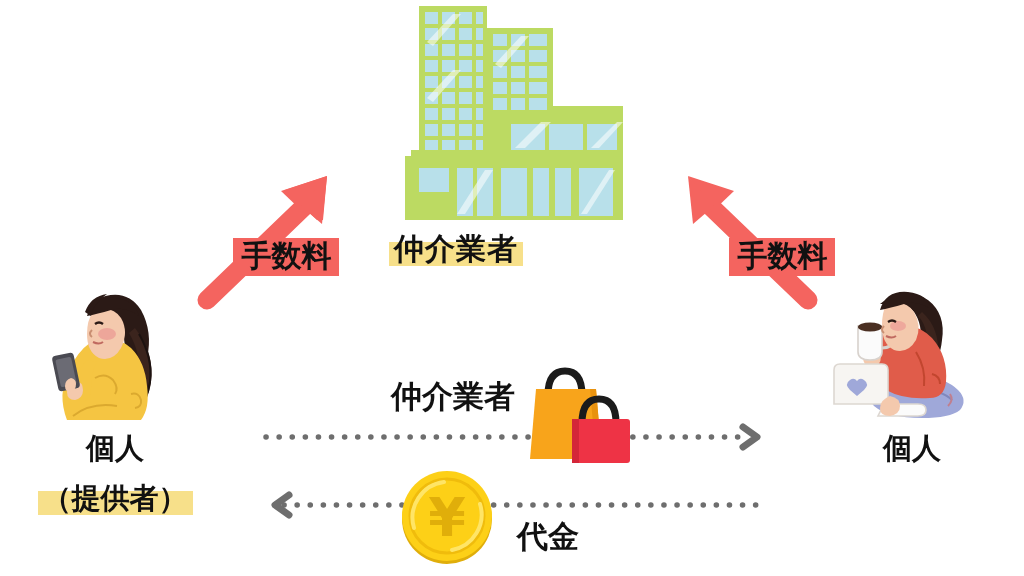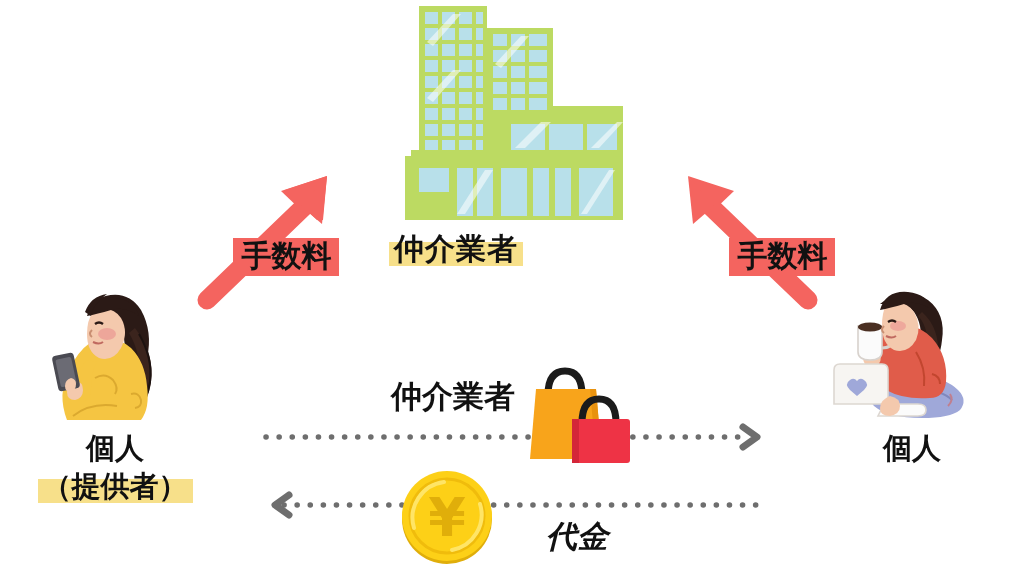--- a/index.html
+++ b/index.html
@@ -46,39 +46,39 @@
     font-size: 30px;
     letter-spacing: 1px;
   }
 
   
   #person-left  { position: absolute; left: 35px;  top: 282px; }
   #person-right { position: absolute; left: 828px; top: 278px; }
 
   #provider-label { left: 0px;  top: 432px; width: 230px; font-size: 29px; }
   #user-label     { left: 800px; top: 432px; width: 224px; font-size: 29px; }
-  #provider-label .line2, #user-label .line2 { margin-top: 6px; display:block;text-decoration:underline; }
+  #provider-label .line2, #user-label .line2 { margin-top: 18px; display:block;text-decoration:underline; }
 
   
   #fee-arrow-left  { position: absolute; left: 185px; top: 168px; }
   #fee-arrow-right { position: absolute; left: 670px; top: 168px; }
   #fee-label-left  { left: 198px; top: 238px; width: 150px; font-size: 30px; }
   #fee-label-right { left: 694px; top: 238px; width: 150px; font-size: 30px; }
 
   
   #flow-lines { position: absolute; left: 0; top: 0; }
   #goods-label {
     left: 368px; top: 337px; width: 170px;
     font-size: 31px; line-height: 1.28; text-align: center;
   }
   #bags { position: absolute; left: 526px; top: 357px; }
   #coin { position: absolute; left: 396px; top: 466px; }
   #payment-label {
     left: 488px; top: 519px; width: 120px;
-    font-size: 31px; text-align: right; font-style: italic;
+    font-size: 31px; text-align: center;
   }
 </style>
 </head>
 <body>
 
 <div id="stage">
 
   <div id="building">
     <svg width="225" height="222" viewBox="0 0 225 222">
 

